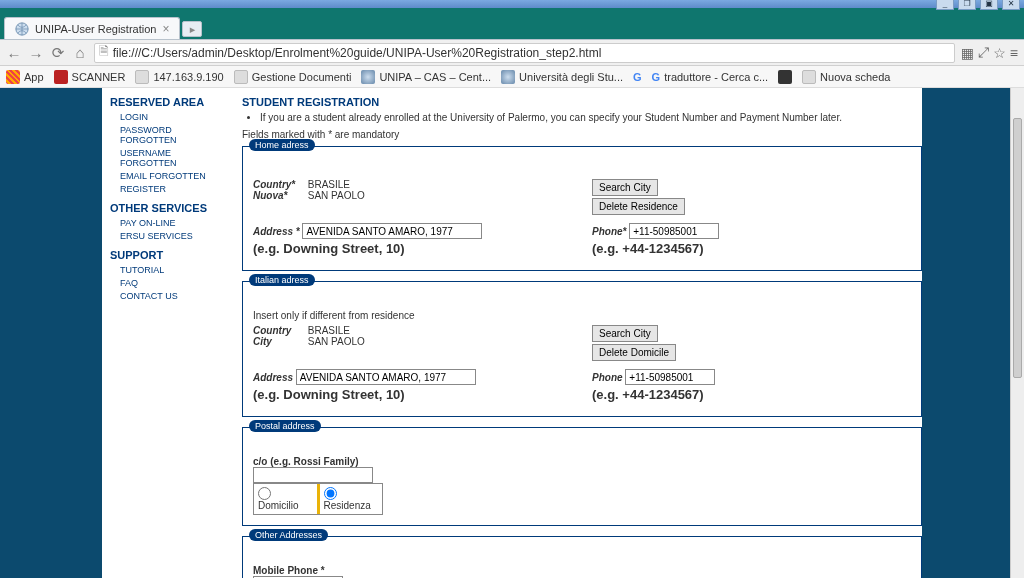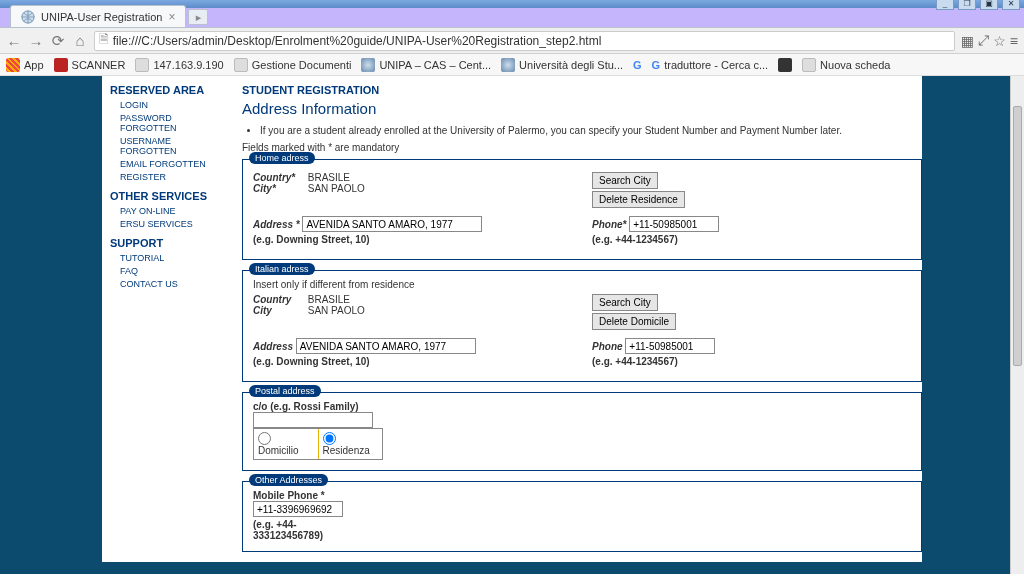--- a/index.html
+++ b/index.html
@@ -1,21 +1,21 @@
 <!DOCTYPE html>
 <html><head>
 <meta charset="utf-8">
 <style>
   * { box-sizing: border-box; margin: 0; padding: 0; }
   body { font-family: Arial, Helvetica, sans-serif; font-size: 11px; background: #fff; color: #333; }
 
   
   .win-titlebar { height: 8px; background: linear-gradient(#7ba9e0,#5e8bc9); display:flex; justify-content:flex-end; align-items:center; padding:0 4px; gap:4px;}
   .win-btn { width:18px; height:12px; background:#c9dbee; border:1px solid #7a9cc4; font-size:8px; line-height:10px; text-align:center; color:#234; }
-  .tab-strip { height:20px; background:#c4b5fd; display:flex; align-items:flex-end; padding-left:10px; border-bottom:1px solid #b8c2cc;}
+  .tab-strip { height:32px; background:#0f766e; display:flex; align-items:flex-end; padding-left:4px; border-bottom:1px solid #b8c2cc;}
   .tab { display:flex; align-items:center; gap:6px; height:22px; background:#f7f8fa; border:1px solid #b8c2cc; border-bottom:none; border-radius:3px 3px 0 0; padding:0 10px; font-size:11px; color:#333; max-width:220px;}
   .tab .favicon { width:14px; height:14px; }
   .tab .close { color:#888; font-size:12px; }
   .newtab { width:20px; height:16px; background:#e8edf3; border:1px solid #b8c2cc; margin-left:2px; margin-bottom:2px; display:flex; align-items:center; justify-content:center; color:#888; border-radius:2px;}
 
   .addr-bar { height:26px; background:#f0f0f0; display:flex; align-items:center; padding:0 6px; gap:6px; border-bottom:1px solid #d0d0d0;}
   .nav-btn { width:16px; height:16px; display:flex; align-items:center; justify-content:center; color:#777; font-size:15px;}
   .addr-input { flex:1; height:20px; display:flex; align-items:center; background:#fff; border:1px solid #ccc; border-radius:2px; padding:0 4px; font-size:12px; color:#333; gap:4px;}
   .addr-input .file-icon { color:#888; font-size:12px;}
   .addr-right { display:flex; gap:4px; align-items:center; color:#666;}
@@ -39,34 +39,34 @@
   .section-head { color:#003a7a; font-weight:bold; font-size:11px; margin:8px 0 4px; text-align:left;}
   .sidelink { display:block; font-size:9px; color:#003a7a; margin:3px 0; text-align:left; padding-left:10px;}
 
   .crumb { font-size:10px; color:#333; margin:6px 0 2px;}
   .crumb .active { color:#b22;}
   h2.page-title { color:#003a7a; font-size:15px; font-weight:normal; margin:4px 0 8px;}
   .intro { font-size:10px; padding-left:18px; margin-bottom:6px;}
   .intro li { list-style:disc; color:#333; margin-bottom:3px;}
   .mandatory-note { font-size:10px; margin:4px 0 2px; }
 
-  .panel { border:1px solid #003a7a; margin:6px 0 10px; padding:8px 10px 10px; position:relative; font-size:10px;}
+  .panel { border:1px solid #003a7a; margin:6px 0 10px; padding:28px 10px 10px; position:relative; font-size:10px;}
   .panel-legend { position:absolute; top:-8px; left:6px; background:#003a7a; color:#fff; font-size:9px; padding:1px 6px; border-radius:7px;}
   .row { display:flex; gap:20px; margin:4px 0;}
   .col { flex:1; }
   .lbl { display:inline-block; width:52px; font-size:10px; color:#333;font-style:italic;}
   .lbl.bold { font-weight:bold;}
   .val { font-size:10px;}
   input.txt { border:1px solid #888; height:16px; font-size:10px; padding:0 3px; width:180px;}
   input.txt.wide { width:90px;}
-  .hint { font-size:10px; font-weight:bold; color:#333; margin-top:2px;}
+  .hint { font-size:13px; font-weight:bold; color:#333; margin-top:2px;}
   .btn { background:#e6e6e6; border:1px solid #888; font-size:10px; padding:1px 6px; height:17px;}
   .radio-box { border:1px solid #888; display:flex; width:130px;}
   .radio-cell { flex:1; padding:3px 4px; font-size:10px;}
-  .radio-cell + .radio-cell { border-left:1px solid #eab308;}
+  .radio-cell + .radio-cell { border-left:3px solid #eab308;}
   .radio-cell input { margin-right:2px; vertical-align:middle;}
   .scrollbar { position:absolute; right:0; top:0; width:14px; height:100%; background:#eee; border-left:1px solid #ccc;}
   .scrollbar .thumb { position:absolute; left:2px; right:2px; top:30px; height:260px; background:#cfcfcf; border:1px solid #aaa; border-radius:2px;}
 </style>
 </head>
 <body>
 
 <div class="win-titlebar">
   <div class="win-btn">_</div>
   <div class="win-btn">❐</div>
@@ -158,33 +158,32 @@
       <a class="sidelink">PAY ON-LINE</a>
       <a class="sidelink">ERSU SERVICES</a>
       <div class="section-head">SUPPORT</div>
       <a class="sidelink">TUTORIAL</a>
       <a class="sidelink">FAQ</a>
       <a class="sidelink">CONTACT US</a>
     </div>
 
     <div class="right-col">
       <div class="section-head">STUDENT REGISTRATION</div>
-      <h2 class="page-title">Address Information</h2>
       <ul class="intro">
           <li>If you are a student already enrolled at the University of Palermo, you can specify your Student Number and Payment Number later.</li>
         </ul>
       <div class="mandatory-note">Fields marked with * are mandatory</div>
 
       <div class="panel">
         <div class="panel-legend">Home adress</div>
         <div class="row">
           <div class="col">
             <span class="lbl bold">Country*</span>
             <span class="val">BRASILE</span><br>
-            <span class="lbl bold">City*</span>
+            <span class="lbl bold">Nuova*</span>
             <span class="val">SAN PAOLO</span>
           </div>
           <div class="col">
             <button class="btn">Search  City</button><br>
             <button class="btn" style="margin-top:2px">Delete Residence</button>
           </div>
         </div>
         <div class="row" style="margin-top:8px">
           <div class="col">
             <div class="lbl bold" style="width:auto">Address *</div>

